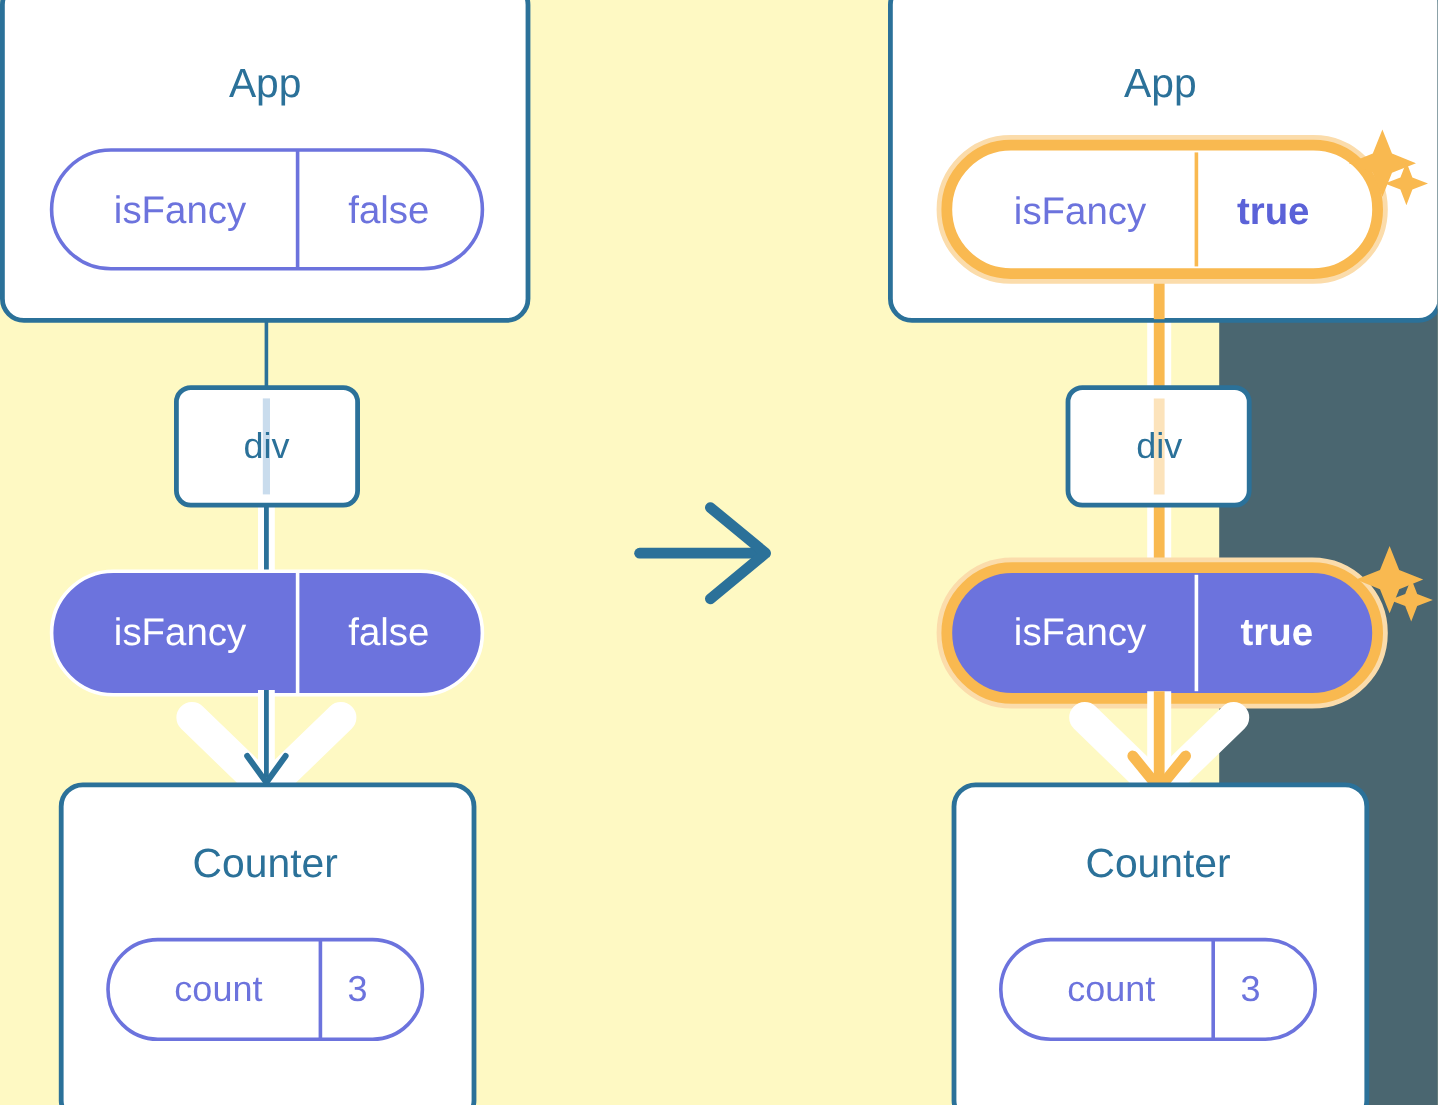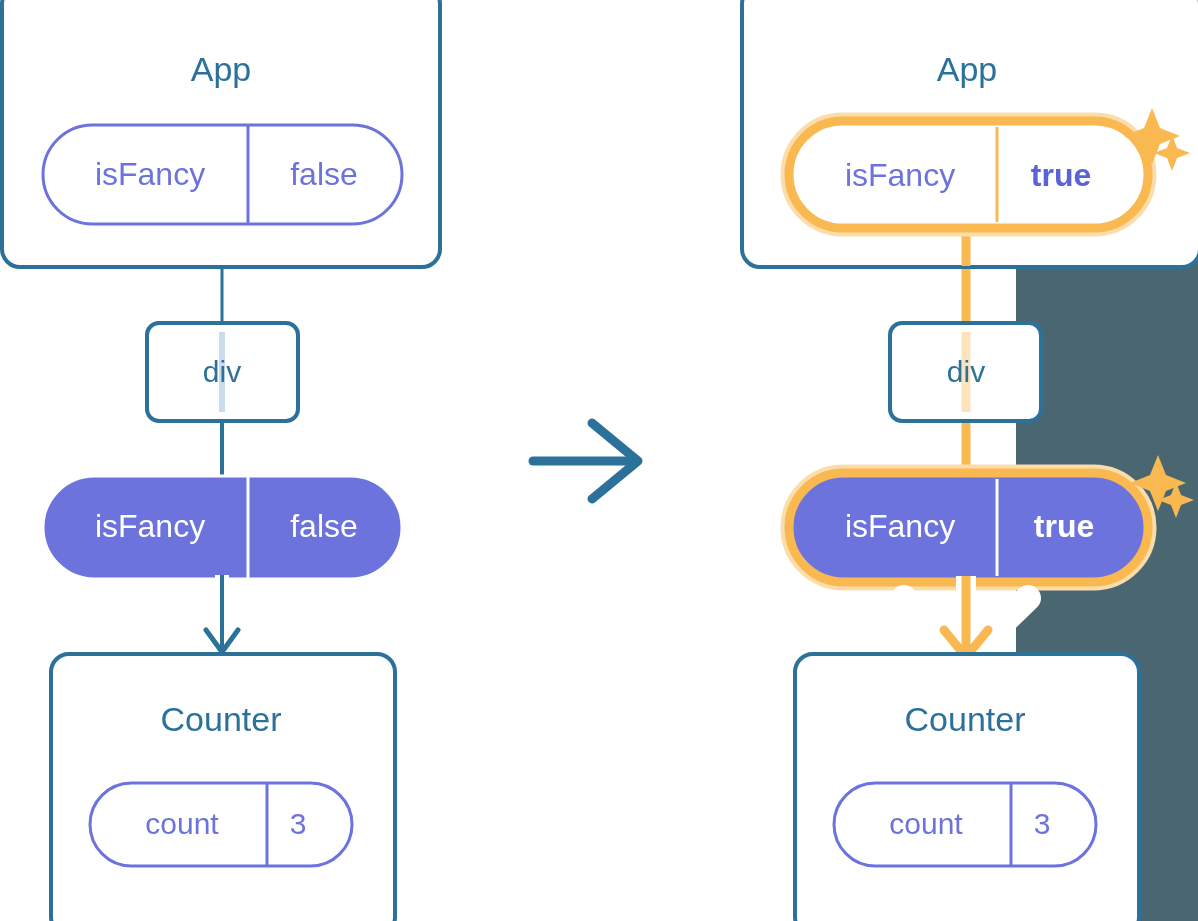--- a/index.html
+++ b/index.html
@@ -10,21 +10,21 @@
   body {
     width: 1198px;
     height: 921px;
     overflow: hidden;
     font-family: "Liberation Sans", sans-serif;
   }
   #stage {
     position: relative;
     width: 1016px;
     height: 921px;
-    background: #ffffff;
+    background: #fef9c3;
   }
   svg#diagram {
     position: absolute;
     left: 0;
     top: 0;
     width: 1198px;
     height: 921px;
   }
   .box-label {
     font-family: "Liberation Sans", sans-serif;

